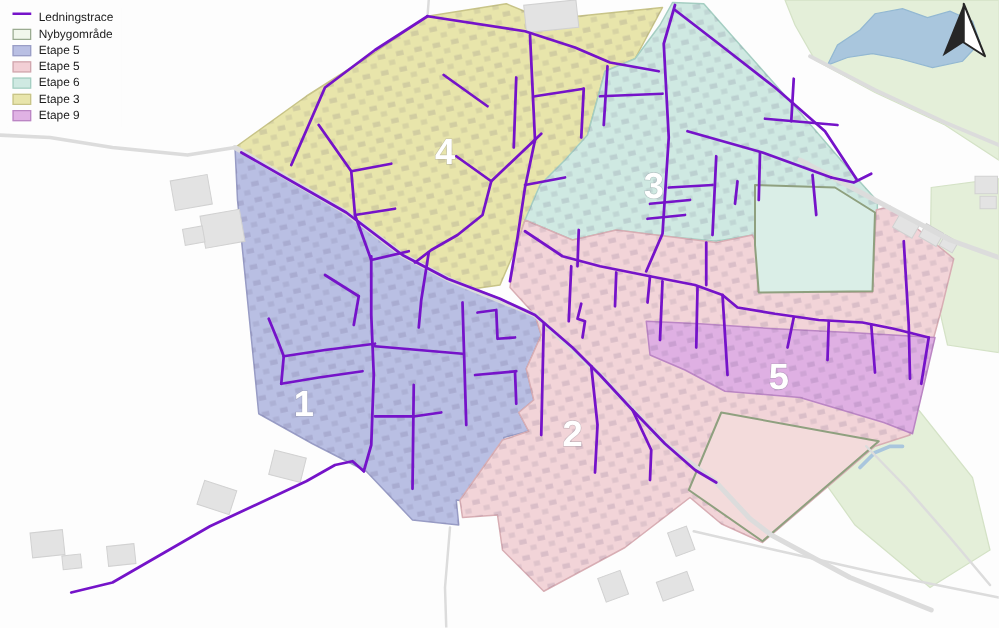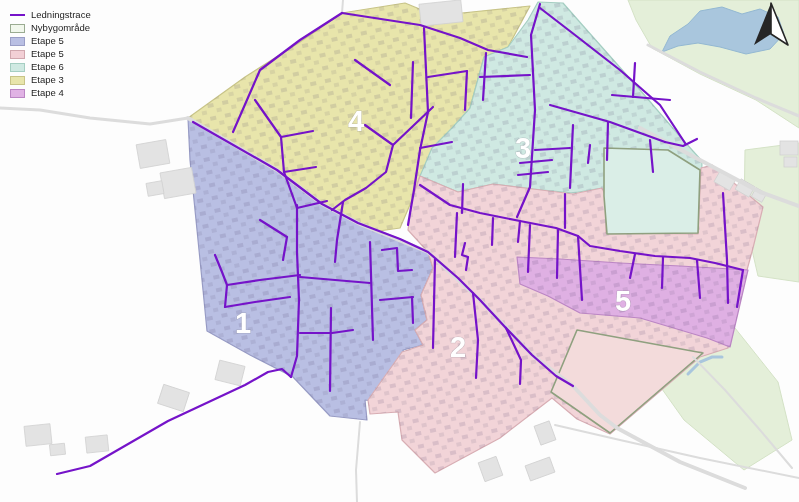--- a/index.html
+++ b/index.html
@@ -8,21 +8,21 @@
     background:#fdfdfd;
     font-family:"Liberation Sans", sans-serif;
   }
   #map-stage{position:absolute;left:0;top:0;width:799px;height:502px;}
   #legend{
     position:absolute;left:6px;top:6px;z-index:5;
     display:flex;flex-direction:column;gap:3px;
     background:rgba(253,253,253,0.85);
     padding:4px 6px 4px 4px;
   }
-  .legend-row{display:flex;align-items:center;gap:6px;height:10px;}
+  .legend-row{display:flex;align-items:flex-start;gap:6px;height:10px;}
   .legend-swatch{width:15px;height:9px;border:1px solid #999;box-sizing:border-box;flex:0 0 auto;}
   .legend-swatch.line{height:0;border:none;border-top:2.5px solid #7513c9;}
   .legend-label{font-size:9.5px;color:#1c1c1c;white-space:nowrap;line-height:10px;}
   #north{position:absolute;right:4px;top:0;z-index:5;}
   .zone-label{
     font-weight:bold;font-size:29px;fill:#ffffff;
     paint-order:stroke;stroke:rgba(130,130,140,0.35);stroke-width:1px;
     font-family:"Liberation Sans", sans-serif;
   }
 </style>
@@ -177,20 +177,20 @@
       <span class="legend-label">Etape 6</span>
     </div>
 
     <div class="legend-row">
       <span class="legend-swatch" style="background: rgb(232, 229, 171); border-color: rgb(200, 196, 136);"></span>
       <span class="legend-label">Etape 3</span>
     </div>
 
     <div class="legend-row">
       <span class="legend-swatch" style="background: rgb(224, 178, 228); border-color: rgb(187, 134, 196);"></span>
-      <span class="legend-label">Etape 4</span>
+      <span class="legend-label">Etape 9</span>
     </div>
   </div>
 
 <svg id="north" width="44" height="50" viewBox="0 0 44 50">
   <path d="M20,3 L3,45 L20,34 Z" fill="#262626"></path>
   <path d="M20,3 L37,45 L20,34 Z" fill="#ffffff" stroke="#262626" stroke-width="1.6" stroke-linejoin="round"></path>
 </svg>
 
 </body></html>

